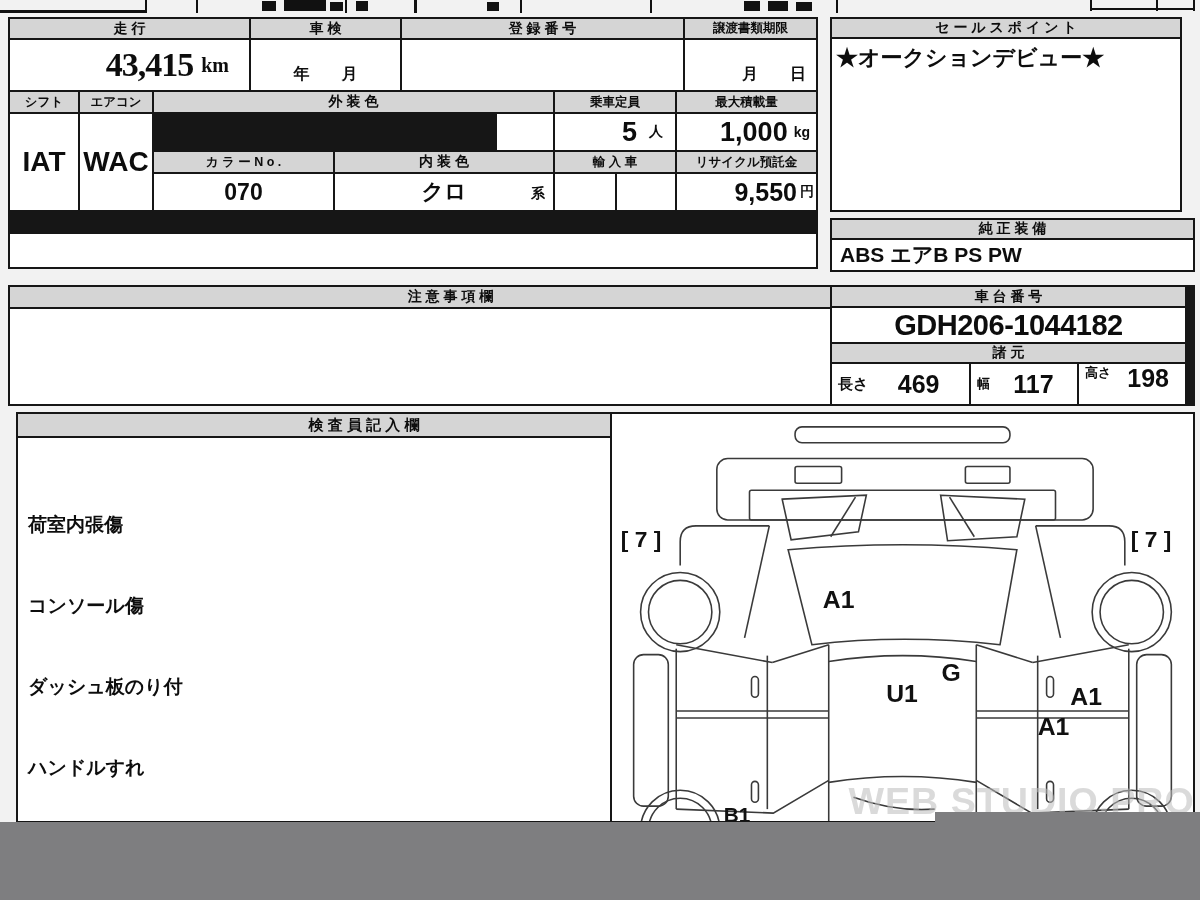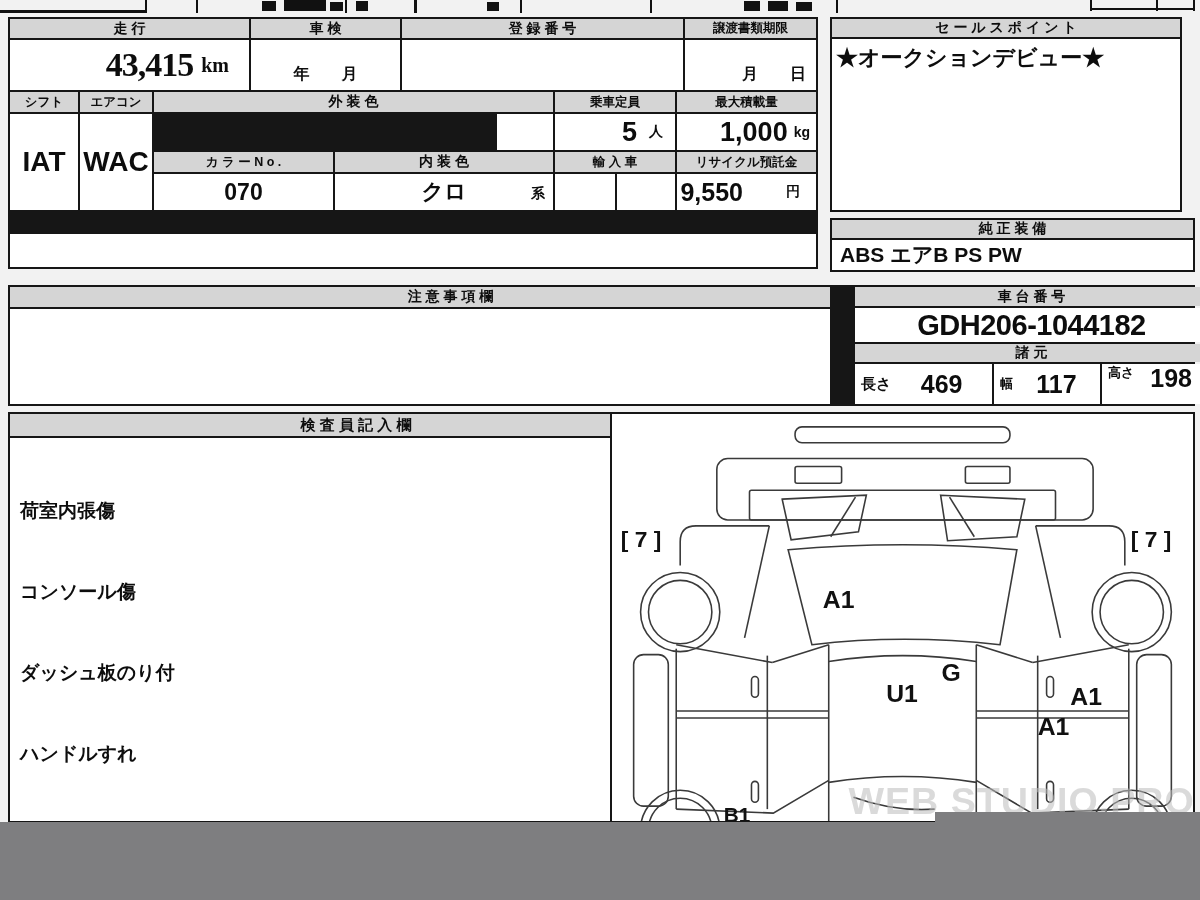--- a/index.html
+++ b/index.html
@@ -20,21 +20,21 @@
   .bigval{font-size:34px;font-weight:bold;letter-spacing:-1px;}
   .kmunit{font-size:20px;margin-left:8px;letter-spacing:0;}
 
   
   .seg{position:absolute;background:#111111;}
 
   
   .band{position:absolute;background:#7e7e80;}
 
   
-  .notes-body{padding:5px 10px;font-size:19px;font-weight:bold;line-height:27px;white-space:pre;}
+  .notes-body{padding:19px 10px;font-size:19px;font-weight:bold;line-height:27px;white-space:pre;}
 
   
   #diagram-box{position:absolute;left:610px;top:412px;width:585px;height:411px;background:#ffffff;border:2px solid #161616;box-sizing:border-box;}
   #diagram-box svg{display:block;}
   .mark{font:bold 25px "Liberation Sans",sans-serif;fill:#111;}
   .mark-sm{font:bold 21px "Liberation Sans",sans-serif;fill:#111;}
   .tire{font:bold 23px "Liberation Sans",sans-serif;fill:#111;}
   .wm{font:bold 38px "Liberation Sans",sans-serif;fill:#bdbdbd;opacity:.55;letter-spacing:1px;}
 </style>
 </head>
@@ -106,21 +106,21 @@
     <div class="c h sm" style="grid-column:8/span 2;grid-row:5;">輸 入 車</div>
     <div class="c h sm" style="grid-column:10/span 2;grid-row:5;">リサイクル預託金</div>
 
     <div class="c center" style="grid-column:3/span 2;grid-row:6;font-size:23px;font-weight:bold;">070</div>
     <div class="c center" style="grid-column:5/span 3;grid-row:6;font-size:22px;font-weight:bold;">
       <span>クロ</span>
       <span style="position:absolute;right:8px;bottom:7px;font-size:14px;font-weight:bold;">系</span>
     </div>
     <div class="c" style="grid-column:8;grid-row:6;"></div>
     <div class="c" style="grid-column:9;grid-row:6;"></div>
-    <div class="c numR" style="grid-column:10/span 2;grid-row:6;padding-right:16px;gap:40px;">
+    <div class="c numR" style="grid-column:10/span 2;grid-row:6;padding-right:2px;">
       <span style="font-size:25px;font-weight:bold;">9,550</span>
       <span class="unit" style="font-size:14px;margin-left:3px;">円</span>
     </div>
 
     <div class="c h" style="grid-column:1/span 11;grid-row:7;margin-top:40px;">後 日 発 送 部 品</div>
     <div class="c" style="grid-column:1/span 11;grid-row:8;"></div>
   </div>
 
   <div class="tbl" style="left:830px;top:17px;width:352px;height:195px;box-sizing:border-box;
               grid-template-columns:1fr;grid-template-rows:18px 1fr;">
@@ -134,40 +134,40 @@
     <div class="c" style="font-size:21px;font-weight:bold;padding:2px 8px;display:flex;align-items:center;">ABS エアB PS PW</div>
   </div>
 
   <div class="tbl" style="left:8px;top:285px;width:885px;height:121px;box-sizing:border-box;
               grid-template-columns:1fr;grid-template-rows:20px 1fr;">
     <div class="c h">注 意 事 項 欄</div>
     <div class="c"></div>
   </div>
 
   <div class="tbl" style="left:830px;top:285px;width:365px;height:121px;box-sizing:border-box;
-              grid-template-columns:137px 106px 106px;grid-template-rows:19px 34px 18px 1fr;padding-left:23px;">
+              grid-template-columns:137px 106px 106px;grid-template-rows:19px 34px 18px 1fr;">
     <div class="c h" style="grid-column:1/span 3;grid-row:1;">車 台 番 号</div>
     <div class="c center" style="grid-column:1/span 3;grid-row:2;font-size:29px;font-weight:bold;letter-spacing:-0.5px;">GDH206-1044182</div>
     <div class="c h" style="grid-column:1/span 3;grid-row:3;">諸 元</div>
 
     <div class="c" style="grid-column:1;grid-row:4;display:flex;align-items:center;padding-left:6px;">
       <span style="font-size:15px;font-weight:bold;">長さ</span>
       <span style="flex:1;text-align:center;font-size:25px;font-weight:bold;">469</span>
     </div>
     <div class="c" style="grid-column:2;grid-row:4;display:flex;align-items:center;padding-left:6px;">
       <span style="font-size:13px;font-weight:bold;">幅</span>
       <span style="flex:1;text-align:center;font-size:25px;font-weight:bold;">117</span>
     </div>
     <div class="c" style="grid-column:3;grid-row:4;display:flex;align-items:flex-start;padding-left:6px;">
       <span style="font-size:13px;font-weight:bold;">高さ</span>
       <span style="flex:1;text-align:center;font-size:25px;font-weight:bold;">198</span>
     </div>
   </div>
 
-  <div class="tbl" style="left:8px;top:412px;width:696px;height:411px;box-sizing:border-box;
+  <div class="tbl" style="left:16px;top:412px;width:696px;height:411px;box-sizing:border-box;
               grid-template-columns:1fr;grid-template-rows:22px 1fr;">
     <div class="c h" style="font-size:15px;">検 査 員 記 入 欄</div>
     <div class="c notes-body">
       <div>荷室内張傷</div>
       <div>コンソール傷</div>
       <div>ダッシュ板のり付</div>
       <div>ハンドルすれ</div>
       
     </div>
   </div>

